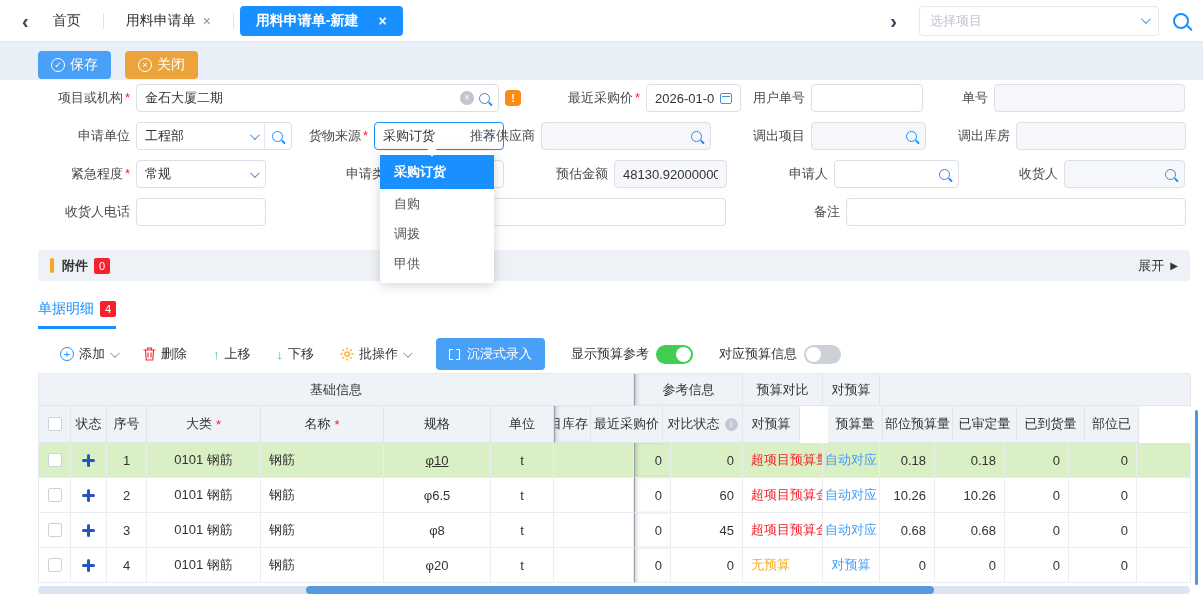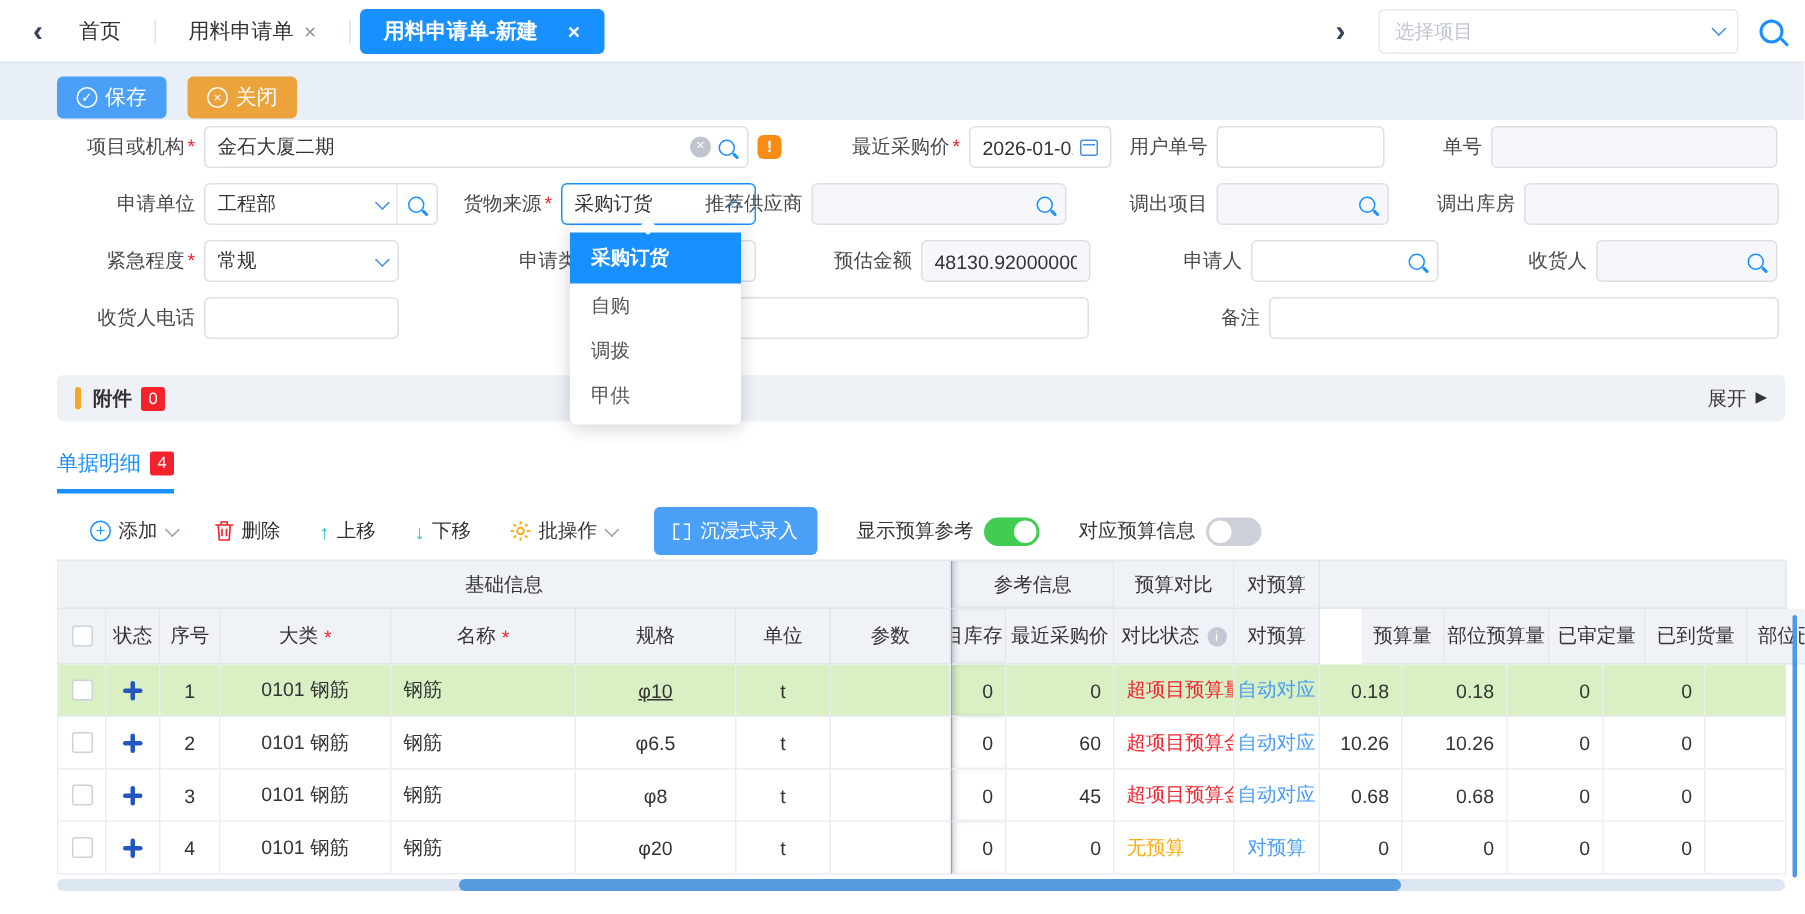--- a/index.html
+++ b/index.html
@@ -397,23 +397,20 @@
         <div class="g-hcell" style="width: 123px;">
           <span>名称</span>
           <span class="req">*</span>
         </div>
         <div class="g-hcell" style="width: 107px;">
           <span>规格</span>
         </div>
         <div class="g-hcell" style="width: 63px;">
           <span>单位</span>
         </div>
-        <div class="g-hcell" style="width: 80px;">
-          <span>参数</span>
-        </div>
         <div class="g-hcell frozen clipleft" style="width: 37px;">
           <span>项目库存</span>
         </div>
         <div class="g-hcell" style="width: 72px;">
           <span>最近采购价</span>
         </div>
         <div class="g-hcell" style="width: 80px;">
           <span>对比状态</span>
           <i class="info">i</i>
         </div>

